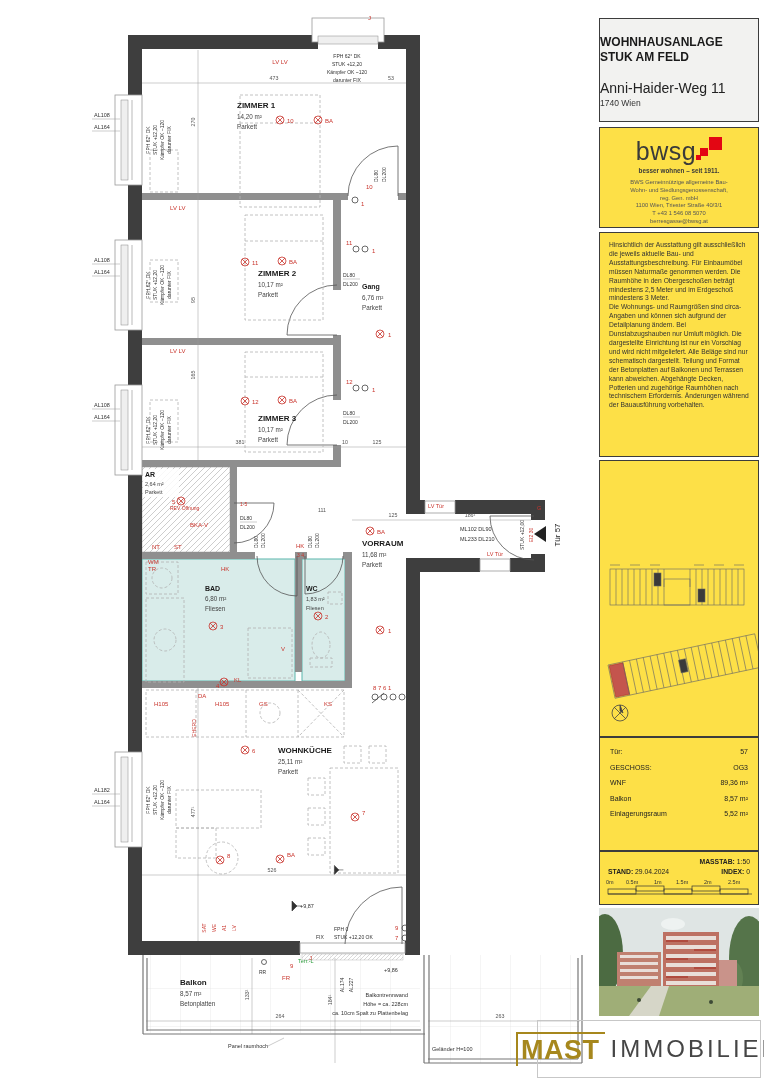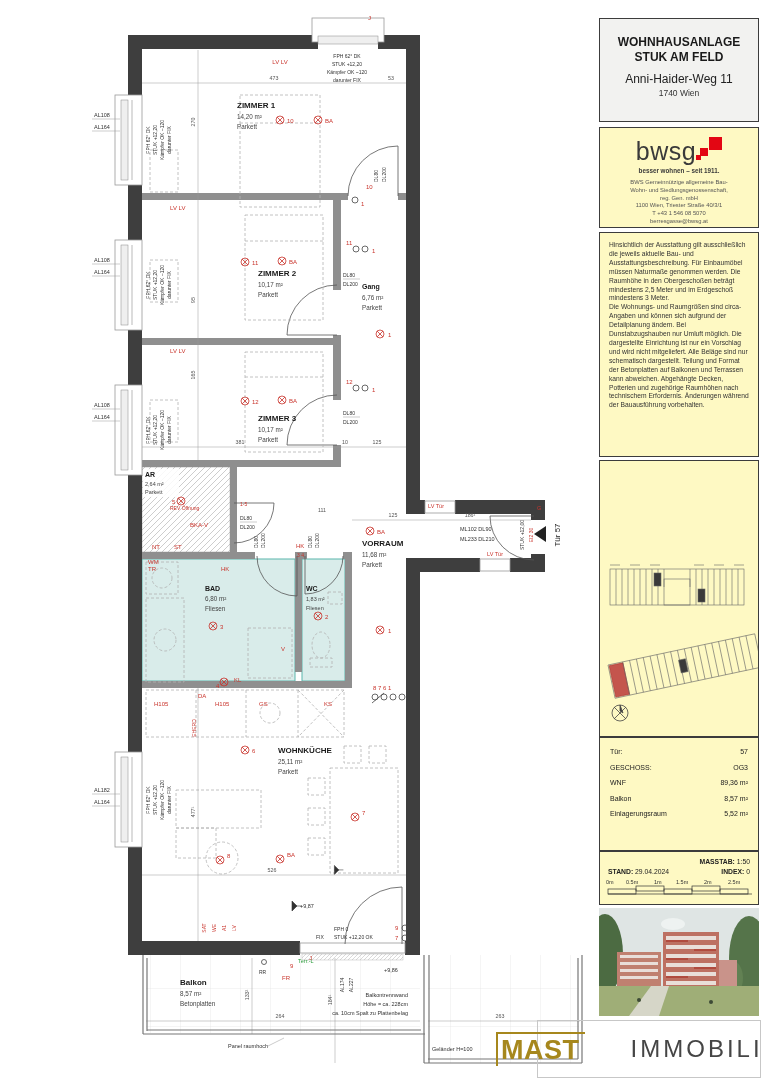--- a/index.html
+++ b/index.html
@@ -23,24 +23,24 @@
   .iw{fill:#8f8f8f;}
   .door{fill:none;stroke:#555;stroke-width:0.8;}
   .furn{fill:none;stroke:#b3b3b3;stroke-width:0.8;stroke-dasharray:3 2;}
   .thin{stroke:#8a8a8a;stroke-width:0.6;fill:none;}
   .dimln{stroke:#999;stroke-width:0.5;}
   .win{fill:#ffffff;stroke:#9a9a9a;stroke-width:0.8;}
   .winI{fill:#efefef;stroke:#888;stroke-width:0.5;}
   .sym{fill:none;stroke:#c9342c;stroke-width:0.8;}
   .symK{fill:none;stroke:#444;stroke-width:0.8;}
   
-  .tbbox{position:absolute;border:1px solid #3c3c3c;background:#fef9c3;box-sizing:border-box;}
-  .tb-header{background:#f2f2f0;text-align:center;}
+  .tbbox{position:absolute;border:1px solid #3c3c3c;background:#fde047;box-sizing:border-box;}
+  .tb-header{background:#f2f2f0;}
   .tb-header .t1{font-size:12px;font-weight:bold;color:#1a1a1a;margin-top:16px;line-height:1.25;}
-  .tb-header .t2{font-size:12px;color:#222;margin-top:7px;}
+  .tb-header .t2{font-size:14px;color:#222;margin-top:15px;}
   .tb-header .t3{font-size:8.5px;color:#333;margin-top:2px;}
   .bwsg-wrap{text-align:center;padding-top:9px;}
   .bwsg-logo{position:relative;display:inline-block;}
   .bwsg-word{font-size:25px;color:#3a3a3a;letter-spacing:0.5px;}
   .sq{position:absolute;}
   .bwsg-tag{font-size:6.3px;font-weight:bold;color:#3a3a3a;margin-top:1px;}
   .bwsg-co{font-size:5.8px;color:#555;line-height:1.35;margin-top:5px;}
   .disc{font-size:6.7px;color:#333;line-height:1.33;padding:8px 9px 0 9px;text-align:left;}
   .disc div + div{margin-top:0;}
   .itable{padding:10px 10px 0 10px;}
@@ -712,19 +712,19 @@
         </g>
     <rect x="120" y="52" width="18" height="26" fill="#c9938a"></rect>
 
     <rect x="0" y="78" width="160" height="30" fill="#9fae77"></rect>
     <path d="M30,108 L52,78 L70,78 L60,108 Z" fill="#d6d6c8"></path>
     <circle cx="40" cy="92" r="2" fill="#3d4a36"></circle>
         <circle cx="112" cy="94" r="2" fill="#3d4a36"></circle>
   </svg>
 </div>
 
-<div class="logo-box" style="position:absolute;left:537px;top:1020px;width:222px;height:56px;gap:20px;">
+<div class="logo-box" style="position:absolute;left:537px;top:1020px;width:222px;height:56px;">
   <span class="mast">MAST</span>
   <span class="mastdiv"></span>
   <span class="immob">IMMOBILIEN</span>
 </div>
 
 </div>
 
 </body></html>

